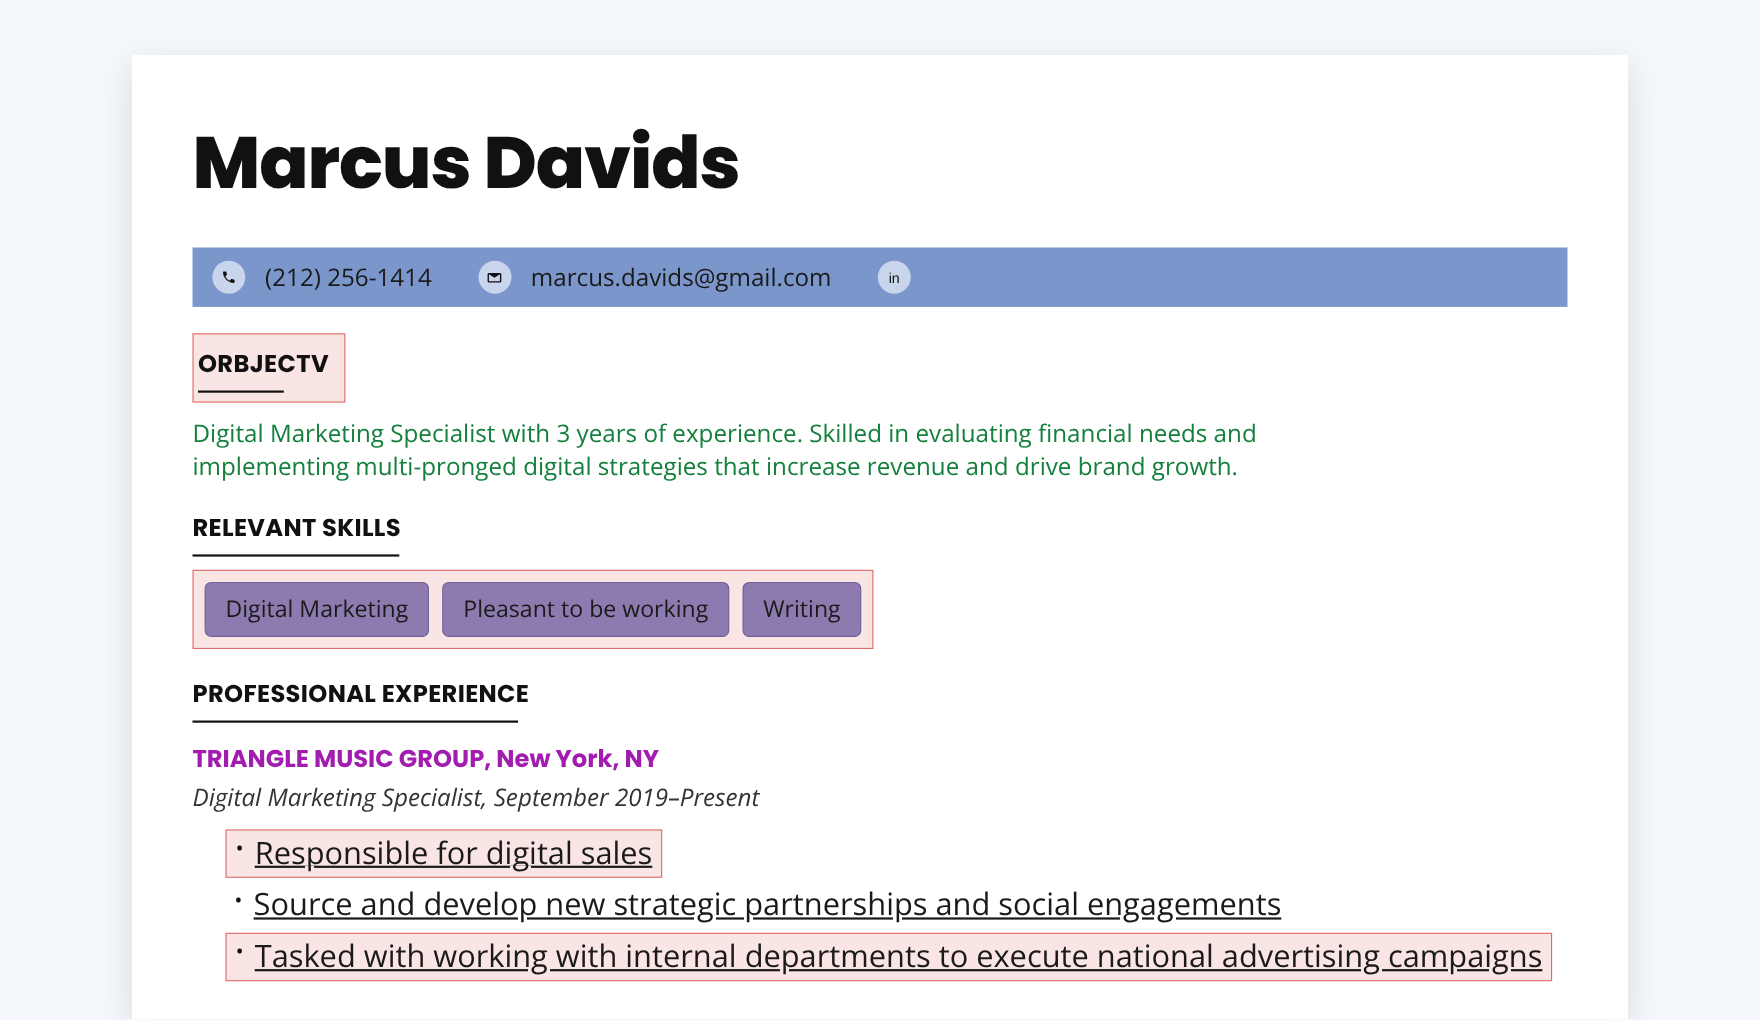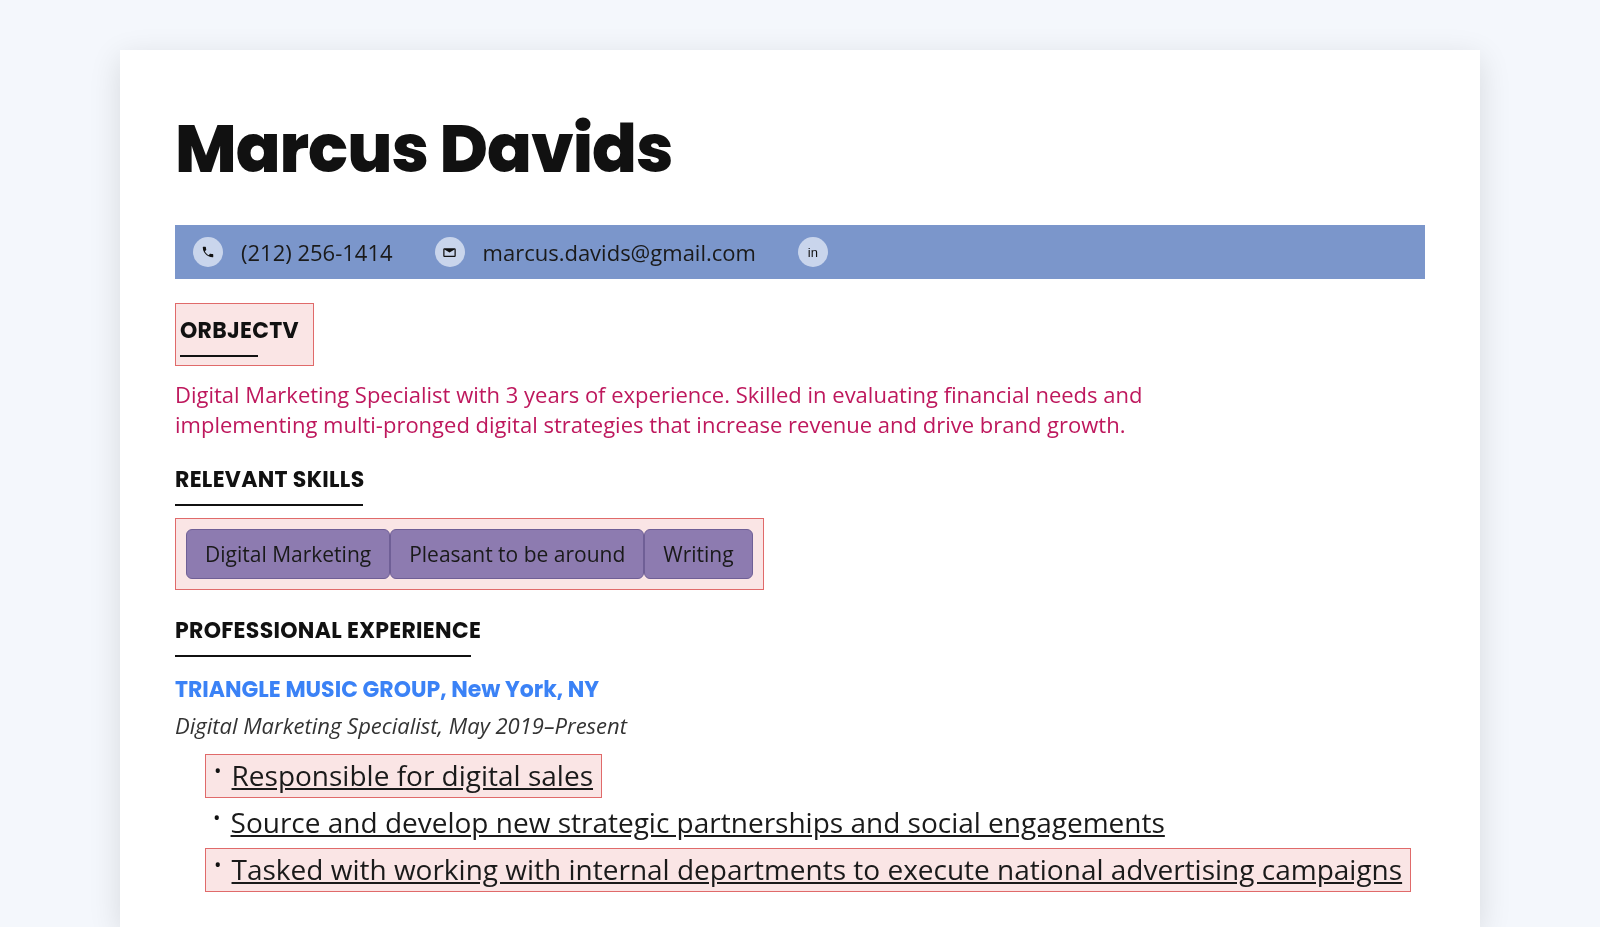--- a/index.html
+++ b/index.html
@@ -76,42 +76,43 @@
     background: rgba(242,180,180,0.35);
   }
   .objective-wrap {
     display: inline-block;
     padding: 10px 14px 8px 4px;
     margin-bottom: 14px;
   }
   .objective-wrap .section-underline { width: 78px; }
   .body-text {
     font-size: 22px;
-    color: #be185d;
+    color: #15803d;
     line-height: 1.35;
     max-width: 1100px;
   }
   .skills-wrap {
     display: inline-flex;
+    gap: 12px;
     padding: 10px;
     margin-top: 12px;
   }
   .skill-pill {
     background: #8d7bb0;
     border: 1px solid #6f5f96;
     border-radius: 6px;
     padding: 10px 18px;
     font-size: 21px;
     color: #1a1a1a;
   }
   .job-header {
     font-family: 'Poppins','Segoe UI',Arial,sans-serif;
     font-weight: 700;
     font-size: 22px;
-    color: #3b82f6;
+    color: #a21caf;
     margin-top: 16px;
   }
   .job-sub {
     font-style: italic;
     font-size: 22px;
     color: #333;
     margin-top: 4px;
     margin-bottom: 14px;
   }
   .bullets { padding-left: 30px; }
@@ -178,32 +179,32 @@
     <p class="body-text">Digital Marketing Specialist with 3 years of experience. Skilled in evaluating financial needs and implementing multi-pronged digital strategies that increase revenue and drive brand growth.</p>
   </div>
 
   <div class="section-block">
     <div>
       <div class="section-heading">RELEVANT SKILLS</div>
       <div class="section-underline ul-skills"></div>
     </div>
     <div class="skills-wrap highlight-red">
       <div class="skill-pill">Digital Marketing</div>
-      <div class="skill-pill">Pleasant to be around</div>
+      <div class="skill-pill">Pleasant to be working</div>
       <div class="skill-pill">Writing</div>
     </div>
   </div>
 
   <div class="section-block">
     <div>
       <div class="section-heading">PROFESSIONAL EXPERIENCE</div>
       <div class="section-underline ul-exp"></div>
     </div>
     <div class="job-header">TRIANGLE MUSIC GROUP, New York, NY</div>
-    <div class="job-sub">Digital Marketing Specialist, May 2019–Present</div>
+    <div class="job-sub">Digital Marketing Specialist, September 2019–Present</div>
 
     <div class="bullets">
       <div class="bullet-row">
         <span class="bullet-hl highlight-red">
           <span class="bullet-dot">•</span>
           <span class="bullet-text">Responsible for digital sales</span>
         </span>
       </div>
       <div class="bullet-row" style="padding-left:8px;">
         <span class="bullet-dot">•</span>

